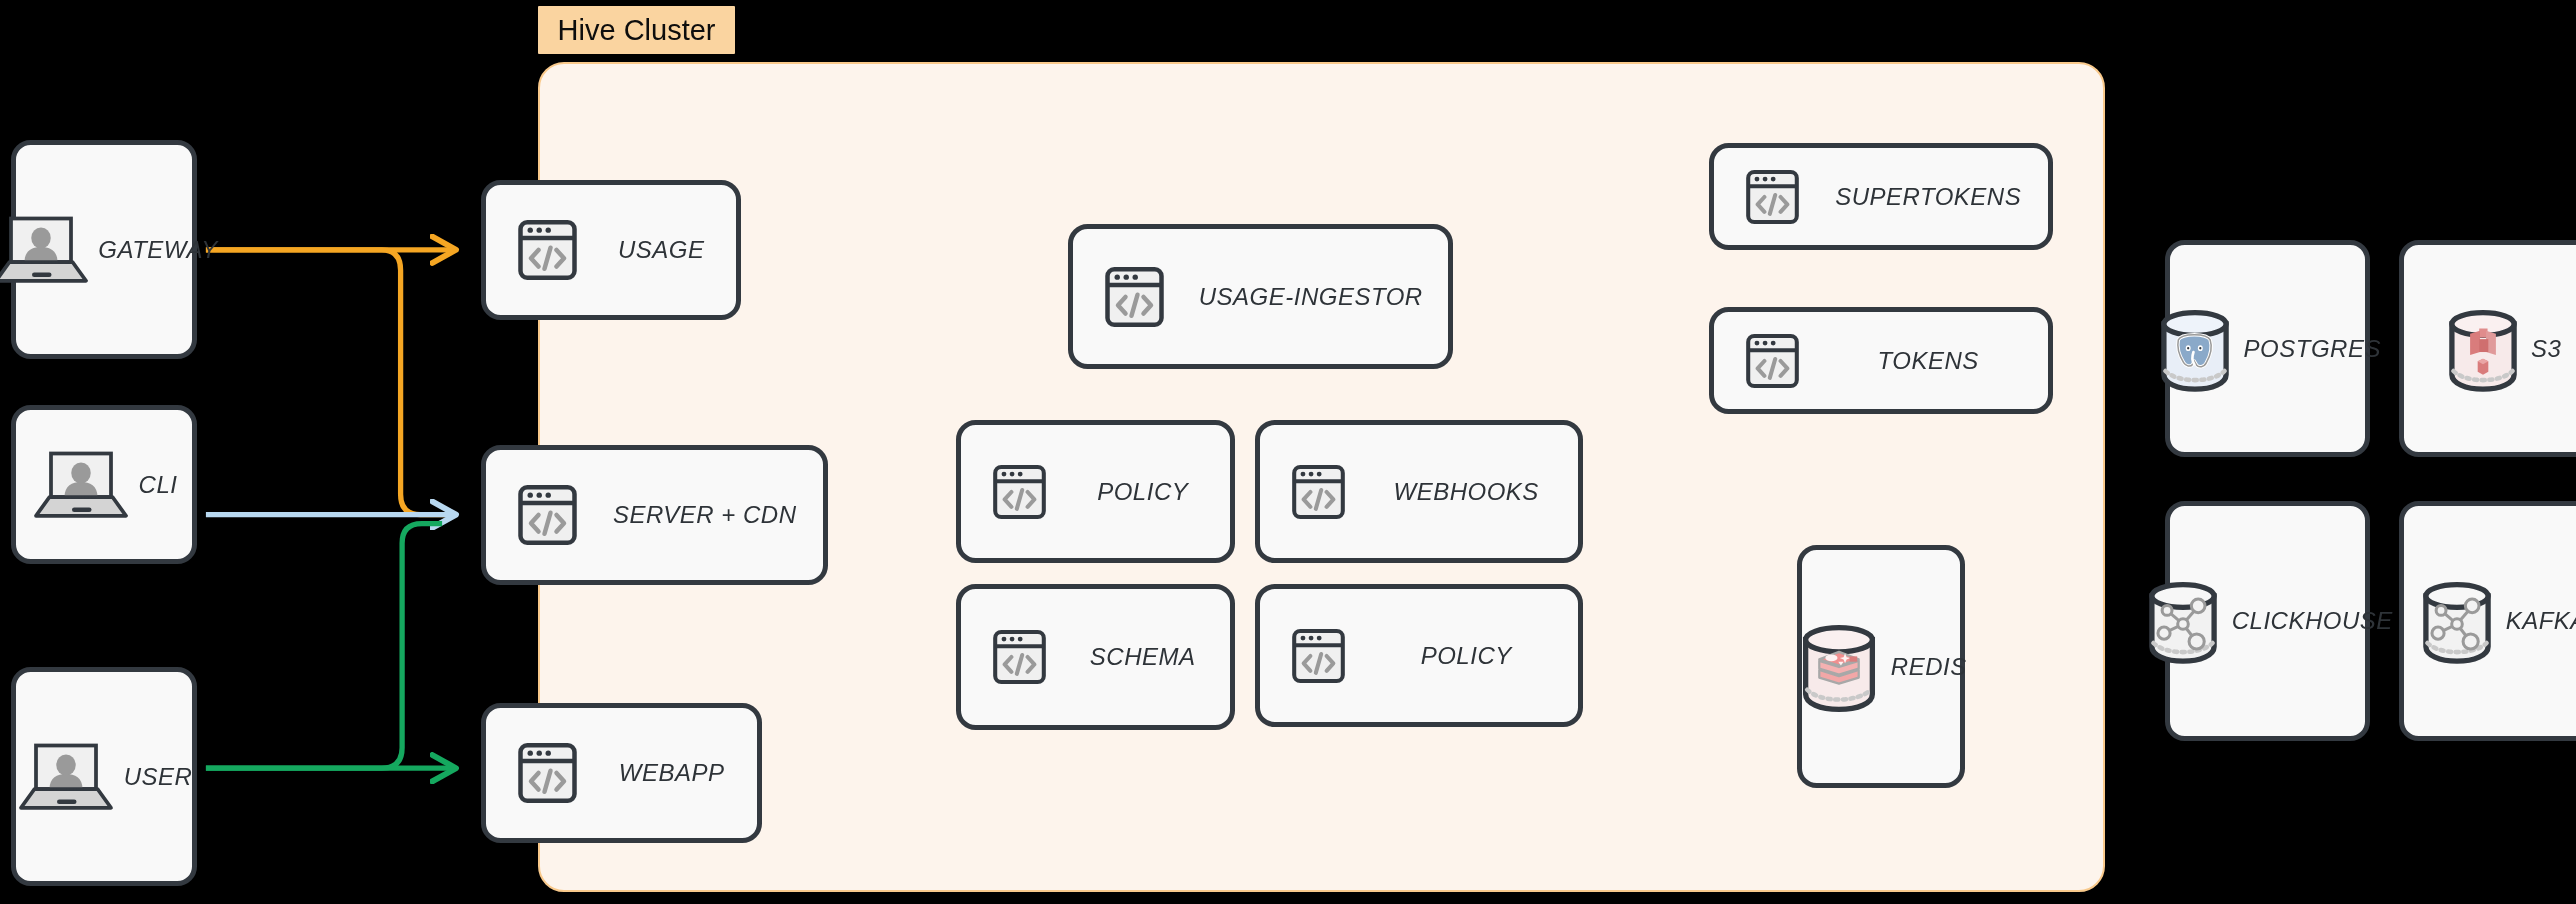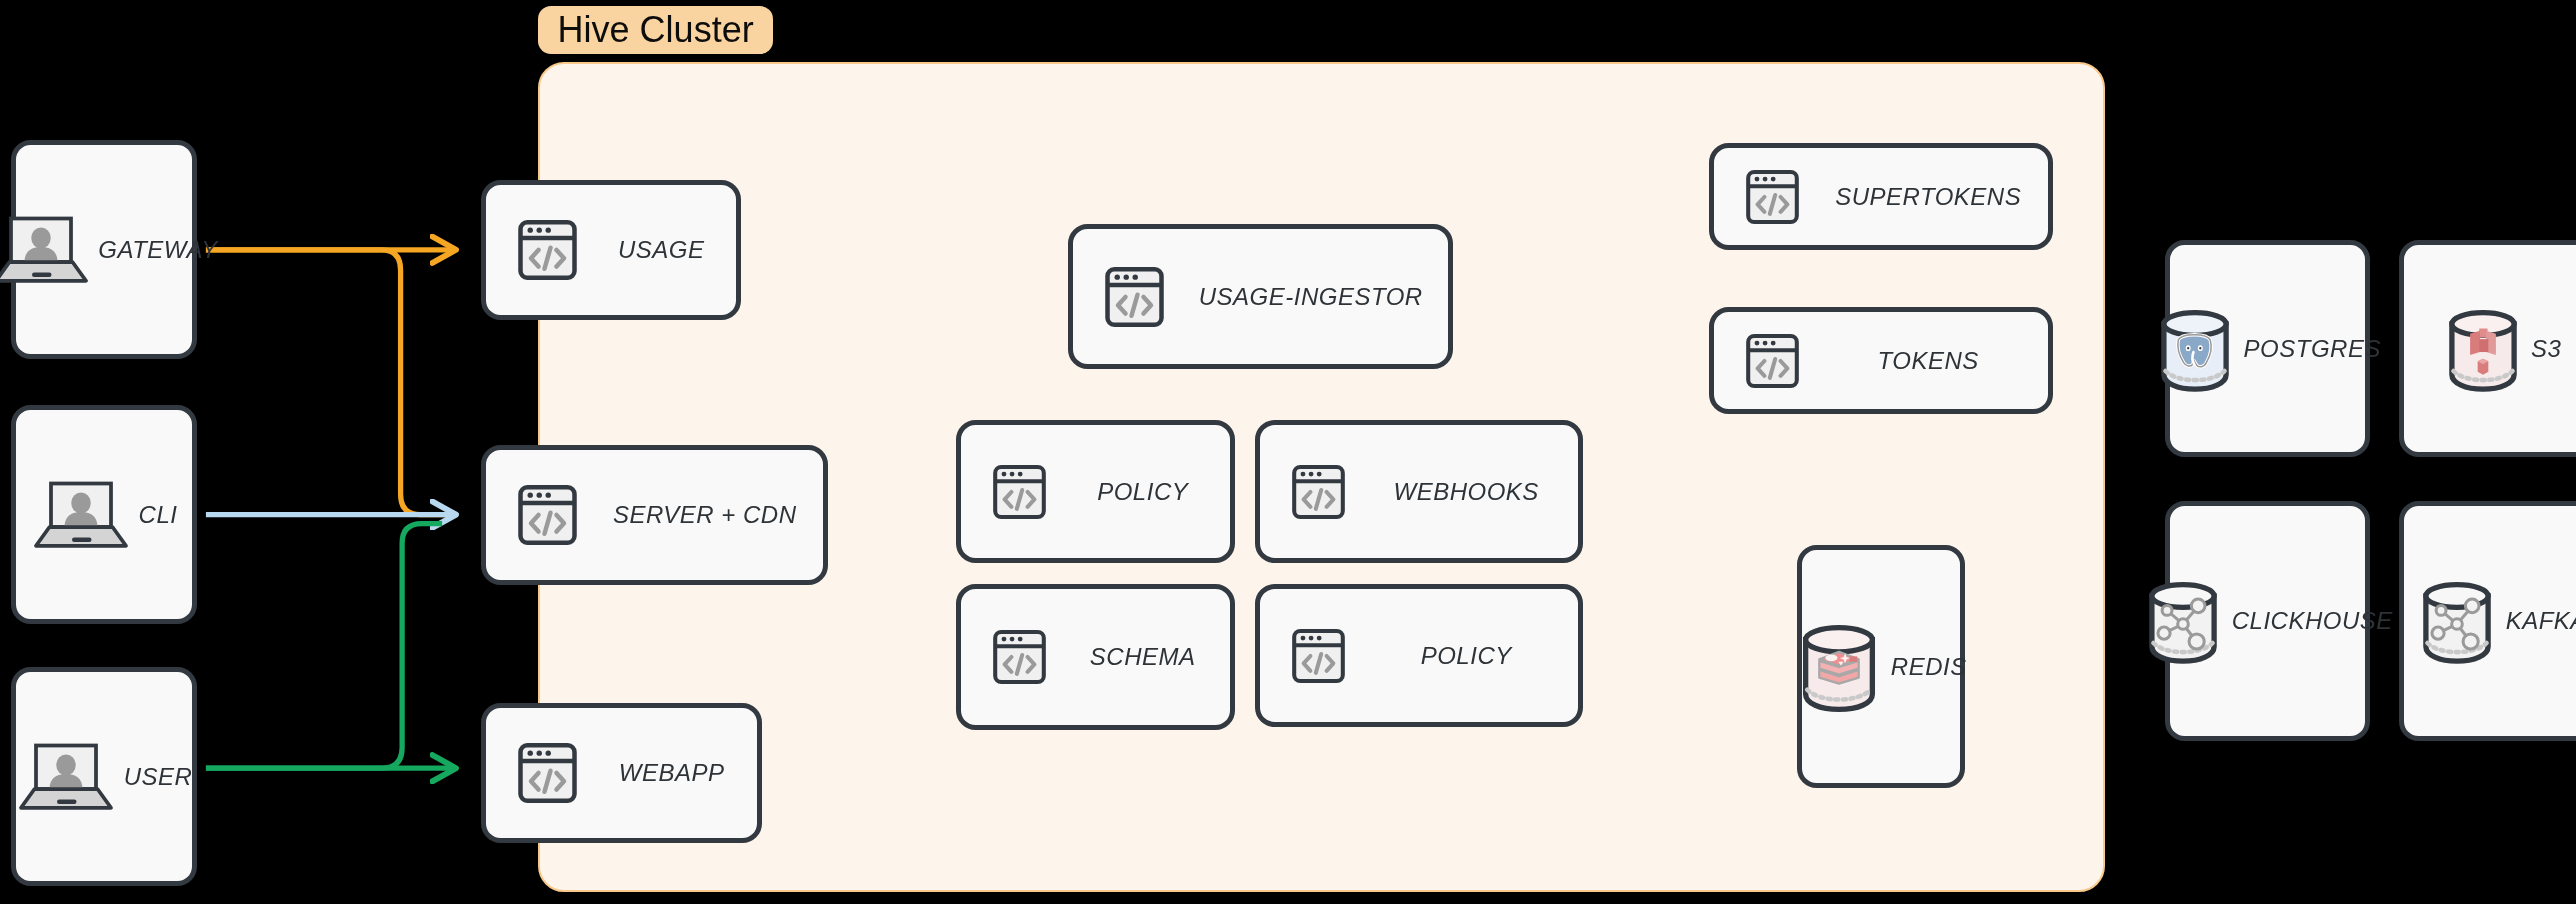--- a/index.html
+++ b/index.html
@@ -33,22 +33,22 @@
   }
   .cluster-badge {
     position: absolute;
     left: 538px;
     top: 6px;
     height: 48px;
     padding: 0 19.6px;
     display: flex;
     align-items: center;
     background: #fad4a0;
-    border-radius: 13px;
-    font-size: 36px;
+    border-radius: 1px;
+    font-size: 29px;
     color: #0d0d0d;
     font-family: "Liberation Sans", sans-serif;
     white-space: nowrap;
   }
 
   
   .card {
     position: absolute;
     background: #f9f9f9;
     border: 5.3px solid #333940;
@@ -150,21 +150,21 @@
         <ellipse cx="66" cy="32" rx="13" ry="14" fill="#9a9a9a"></ellipse>
         <path d="M44,64 C44,49 54,44 66,44 C78,44 88,49 88,64 Z" fill="#9a9a9a"></path>
         <path d="M24,64 L108,64 L126,89 L6,89 Z" fill="#d4d4d4" stroke="#333940" stroke-width="5" stroke-linejoin="round"></path>
         <line x1="26" y1="64" x2="106" y2="64" stroke="#333940" stroke-width="3" stroke-dasharray="5 4"></line>
         <rect x="54" y="78" width="26" height="6" rx="3" fill="#333940"></rect>
       </svg>
     </span>
     <span class="card-label">GATEWAY</span>
   </div>
 
-  <div class="card vert" style="left:11.3px; top:405px; width:186px; height:219px;">
+  <div class="card vert" style="left:11.3px; top:405px; width:186px; height:159px;">
     <span class="laptop-icon">
       <svg viewBox="0 0 132 96" width="100" height="72">
         <rect x="26" y="6" width="80" height="58" fill="#f0f0f0" stroke="#333940" stroke-width="5"></rect>
         <ellipse cx="66" cy="32" rx="13" ry="14" fill="#9a9a9a"></ellipse>
         <path d="M44,64 C44,49 54,44 66,44 C78,44 88,49 88,64 Z" fill="#9a9a9a"></path>
         <path d="M24,64 L108,64 L126,89 L6,89 Z" fill="#d4d4d4" stroke="#333940" stroke-width="5" stroke-linejoin="round"></path>
         <line x1="26" y1="64" x2="106" y2="64" stroke="#333940" stroke-width="3" stroke-dasharray="5 4"></line>
         <rect x="54" y="78" width="26" height="6" rx="3" fill="#333940"></rect>
       </svg>
     </span>

